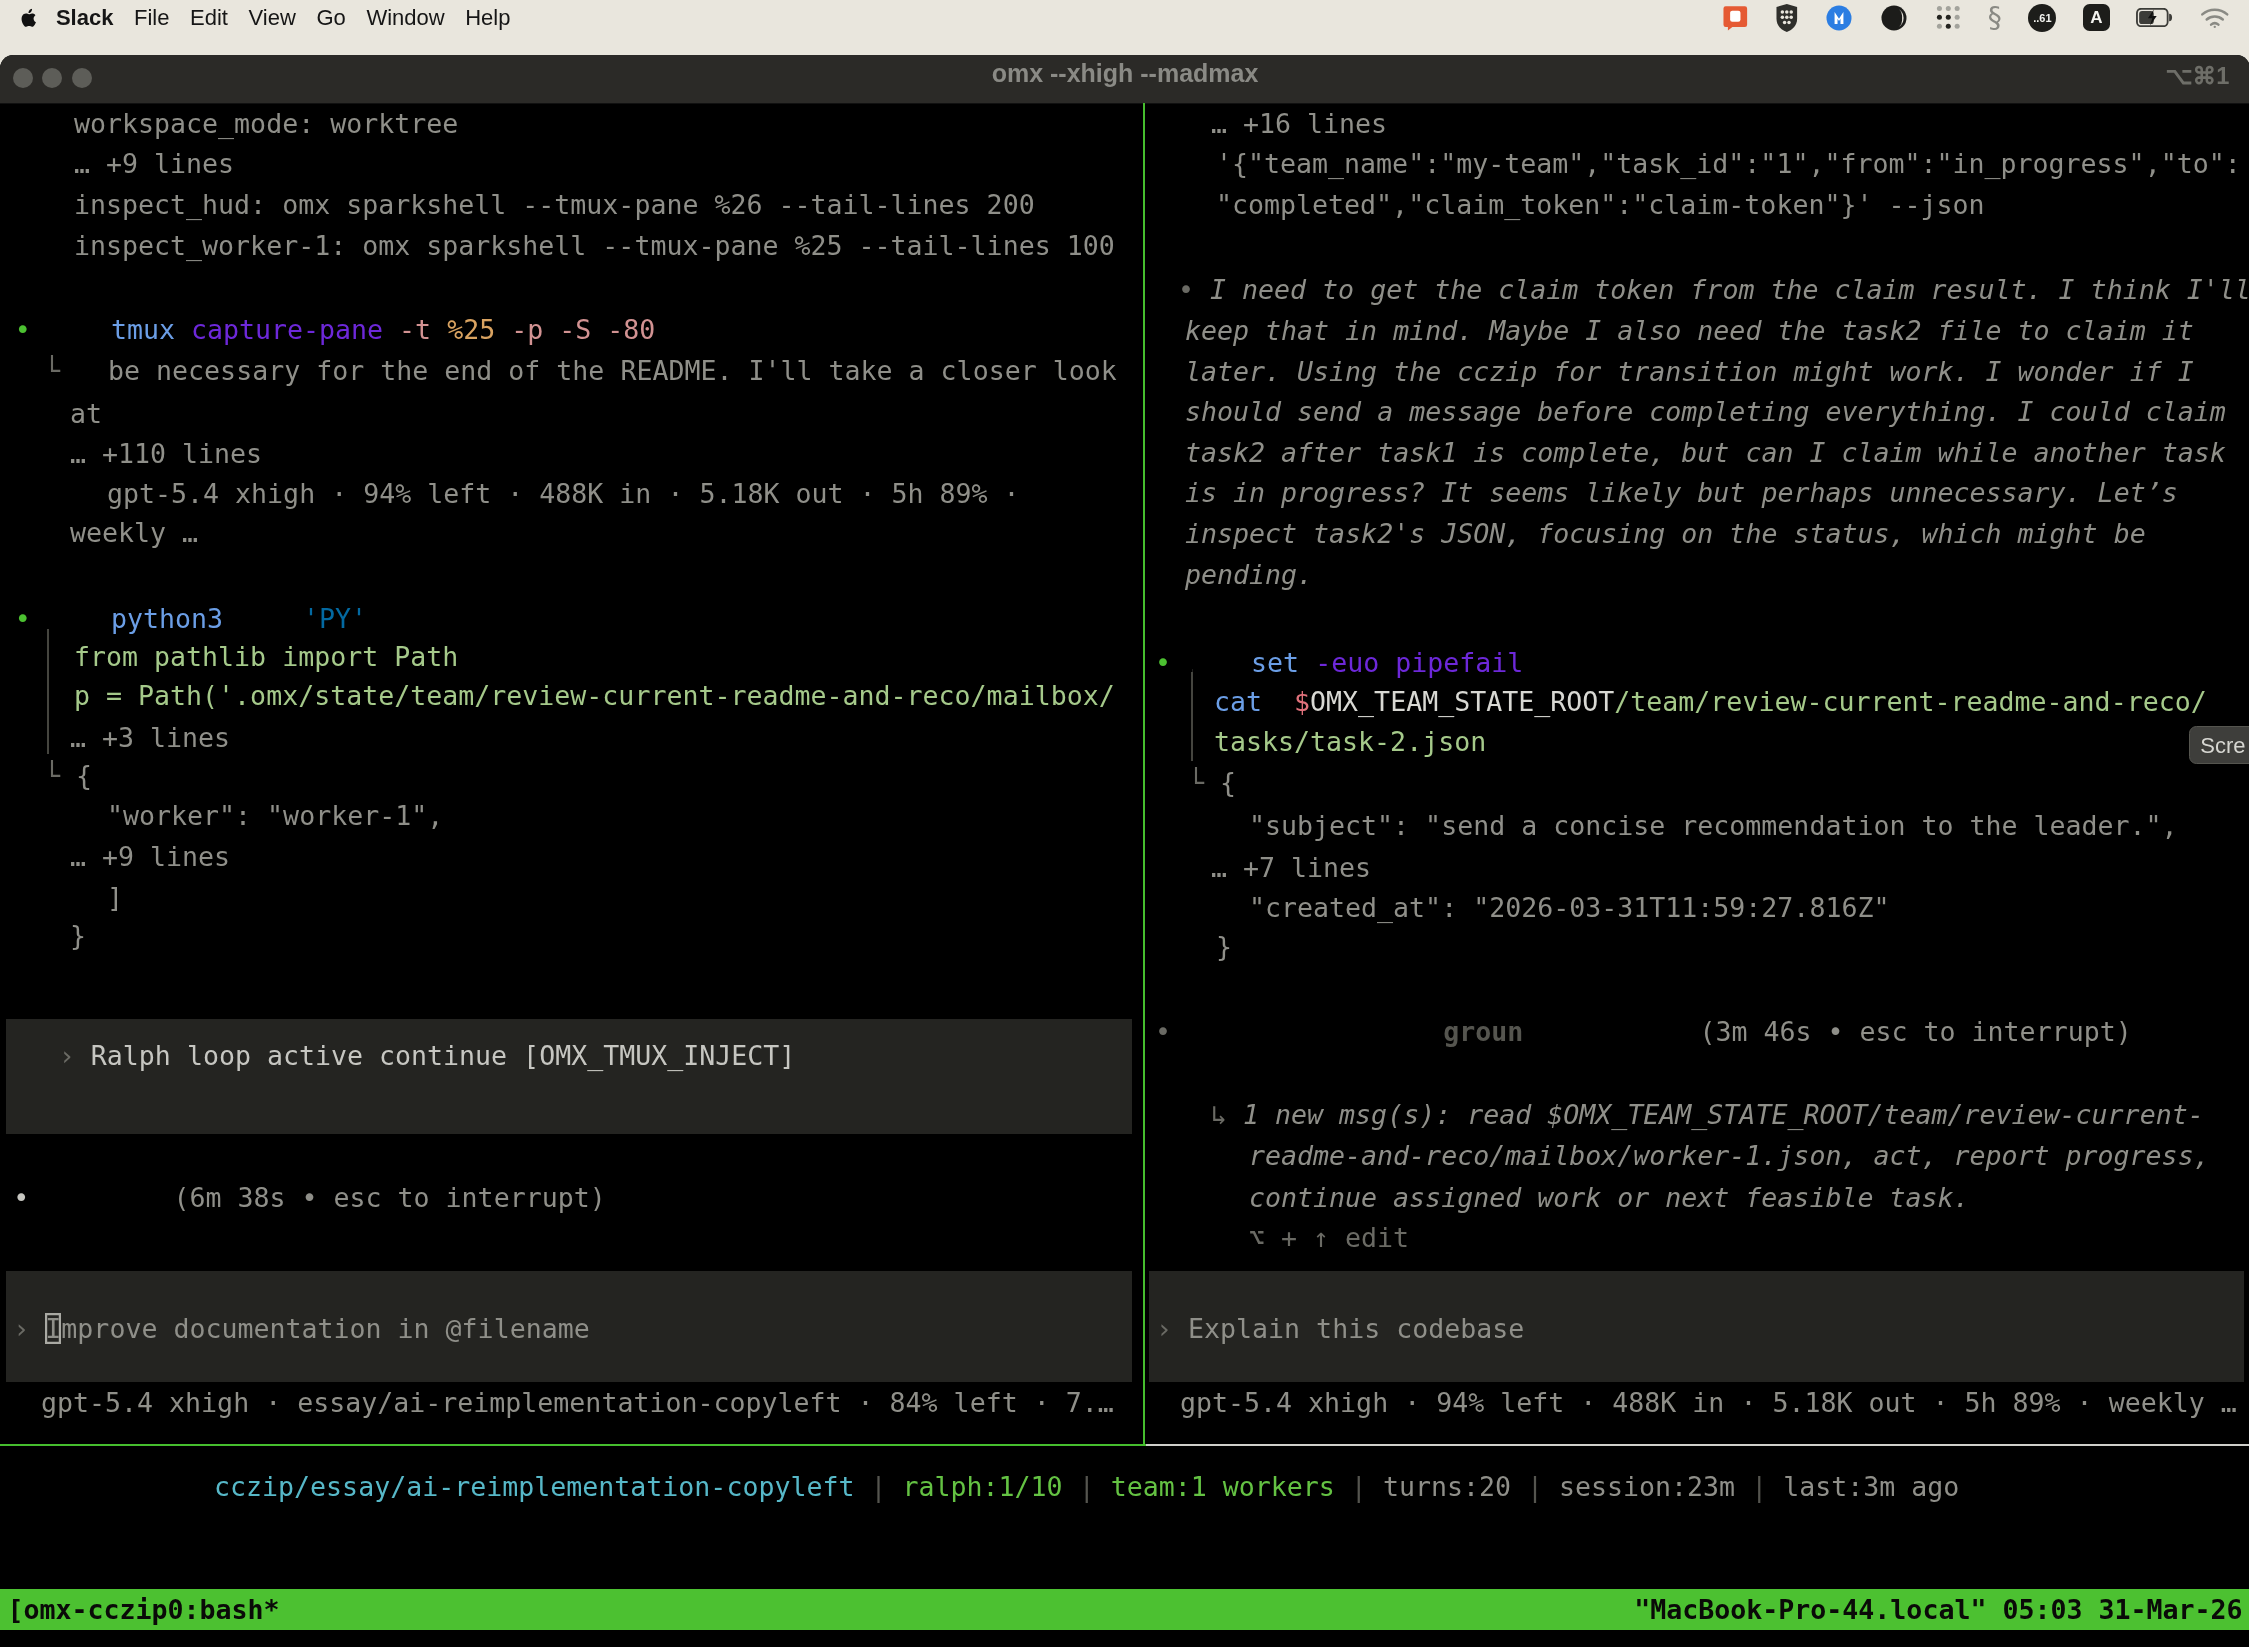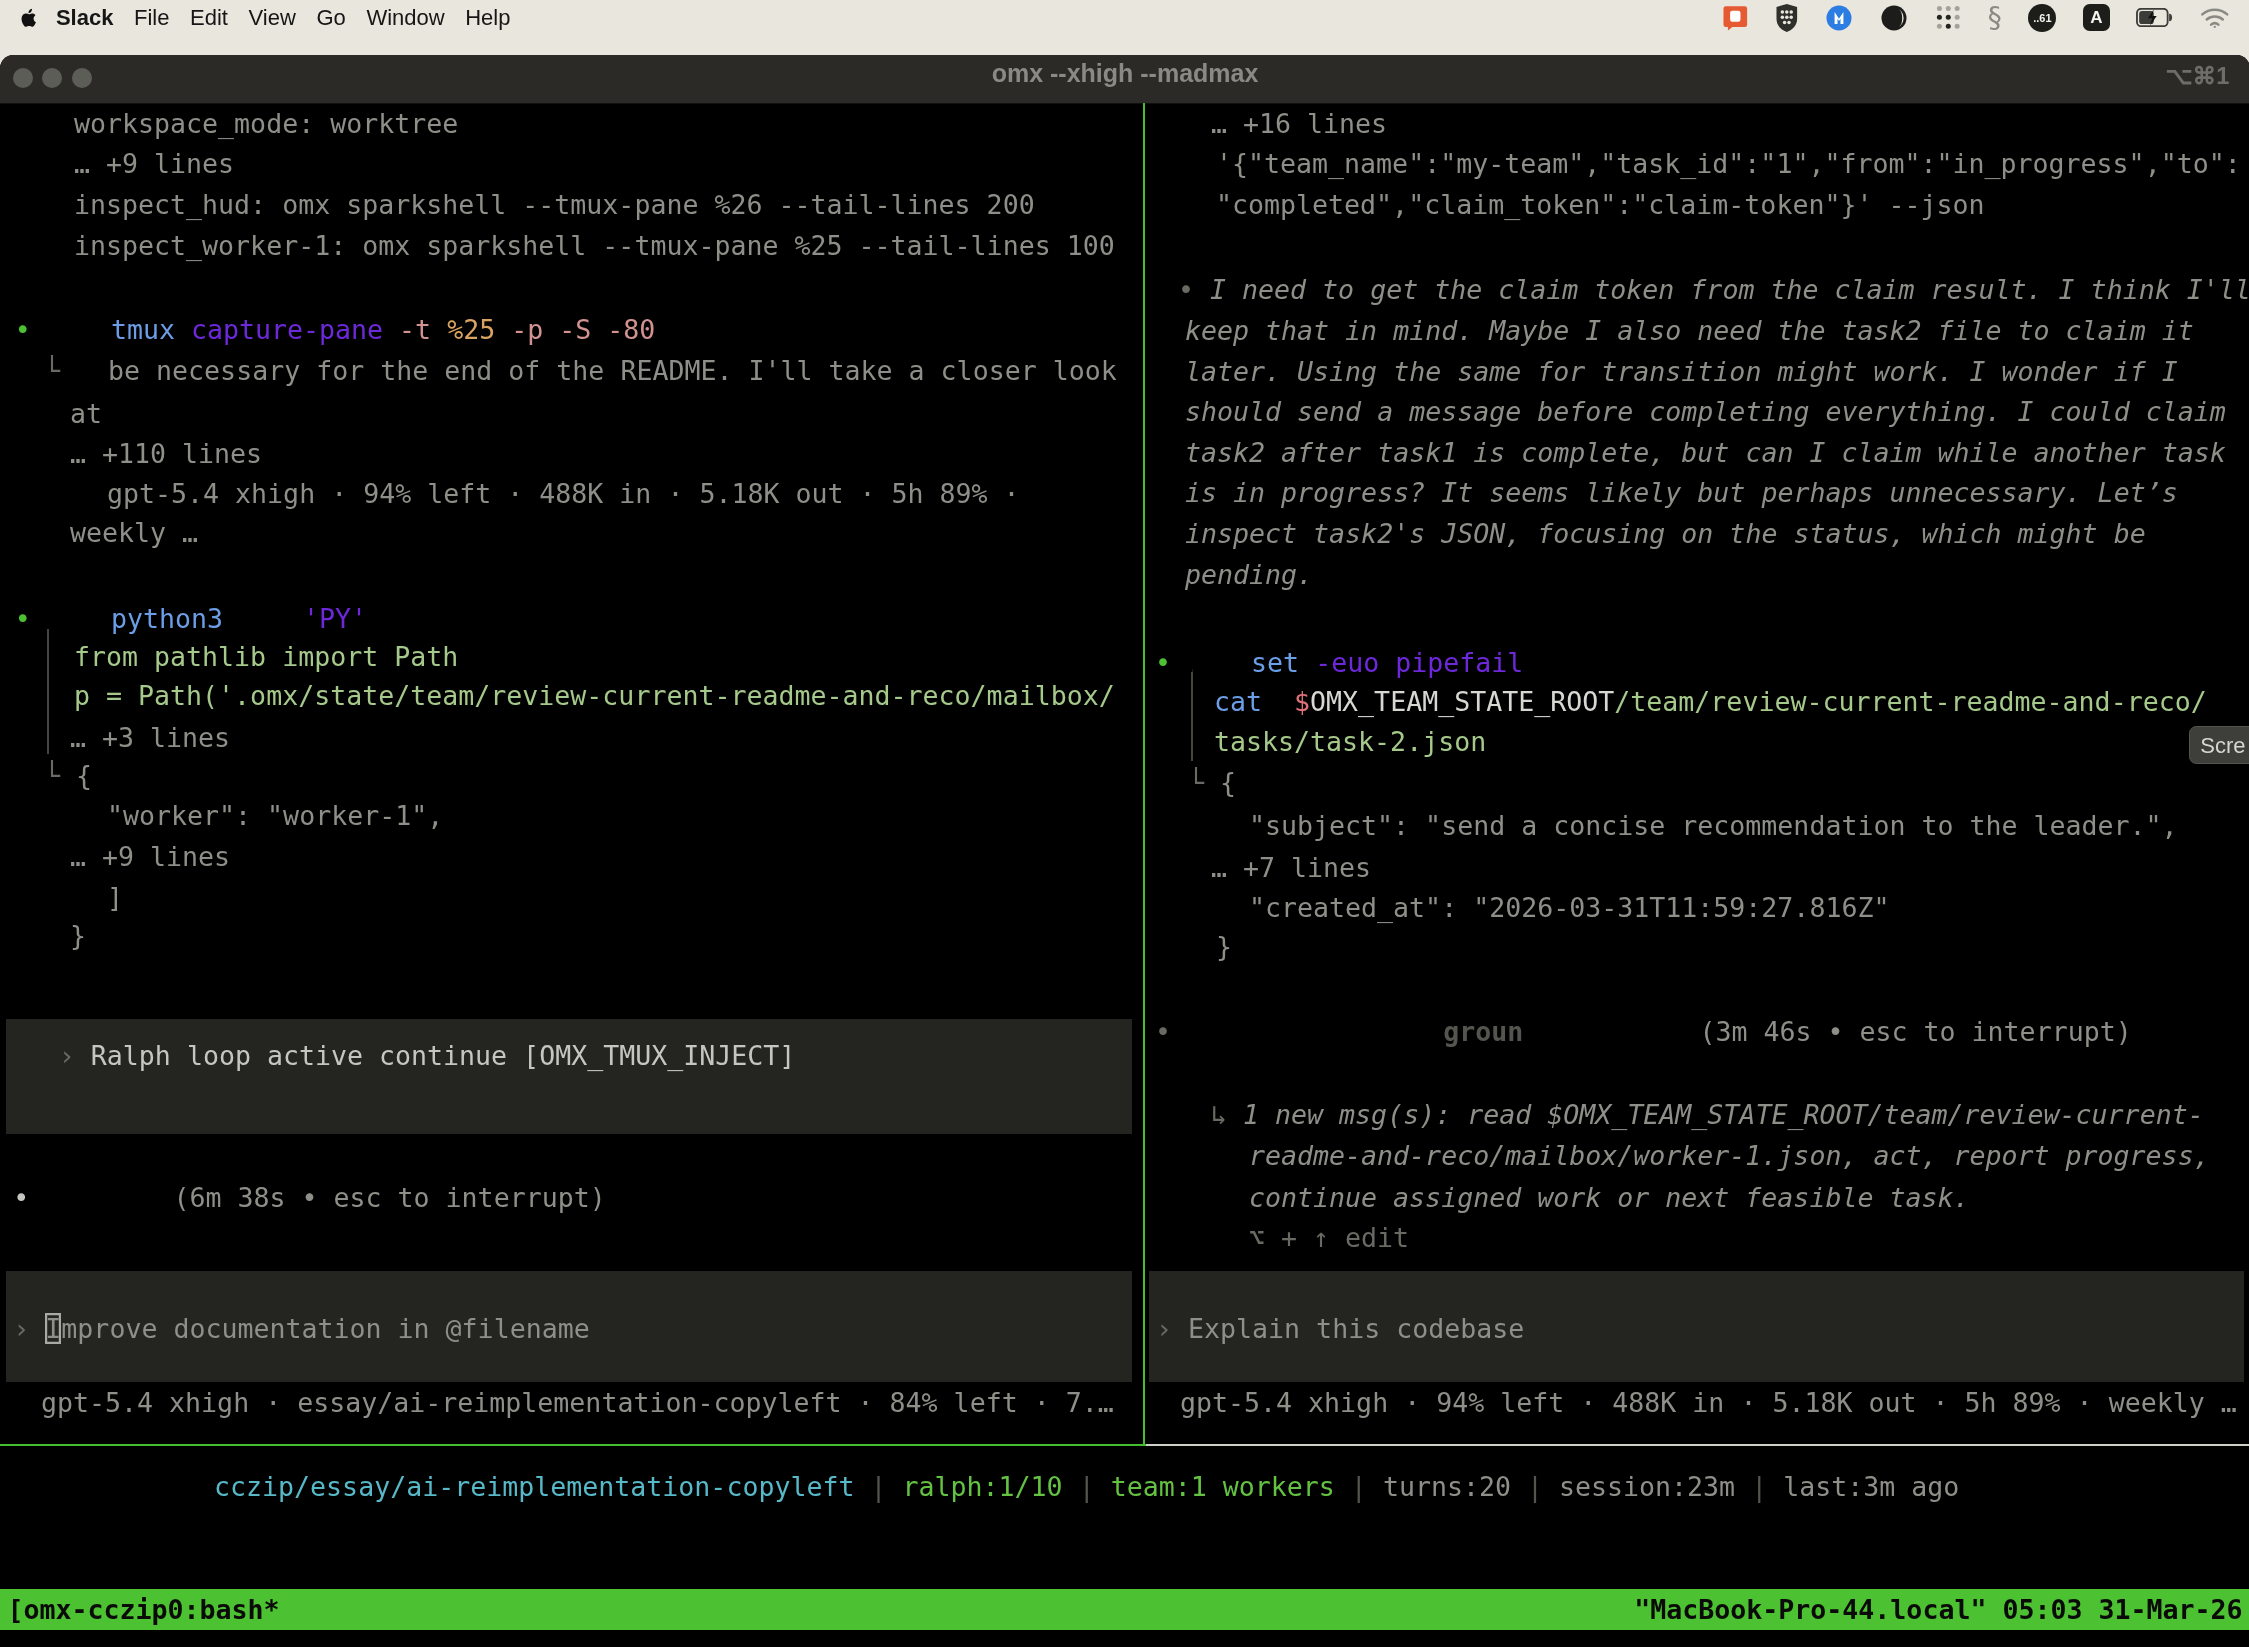--- a/index.html
+++ b/index.html
@@ -30,21 +30,21 @@
   #window-shortcut{position:absolute;top:62px;right:20.7px;font:700 23.6px "Liberation Sans",sans-serif;
                    color:#6e6e68;z-index:3;}
   
   .tline{position:absolute;white-space:pre;font:400 26.6px/41px "DejaVu Sans Mono",monospace;
          color:#8f8f89;z-index:4;}
   .tline .b{font-weight:700;}
   .tline .i{font-style:italic;}
   .c-gray{color:#8f8f89;} .c-dim{color:#6a6a64;} .c-dim2{color:#55554f;}
   .c-white{color:#000000;} .c-ltgray{color:#c6c6c1;} .c-ltwhite{color:#d8d8d3;}
   .c-blue{color:#6b9ee6;} .c-peri{color:#6d28d9;} .c-salmon{color:#d29292;}
-  .c-orange{color:#d9a361;} .c-purple{color:#6d28d9;} .c-green{color:#a5c98a;}
+  .c-orange{color:#d9a361;} .c-purple{color:#0369a1;} .c-green{color:#a5c98a;}
   .c-bullet{color:#4cc131;} .c-pink{color:#e0717b;} .c-cyan{color:#57b8c8;}
   .c-sgreen{color:#64c243;} .c-sep{color:#55554f;}
   .cursor{box-shadow:inset 0 0 0 2.2px #a9a9a3;}
   .band{position:absolute;background:#242421;z-index:2;}
   #ralph-band{left:5.9px;top:1019px;width:1126px;height:115px;}
   #left-input{left:5.9px;top:1271px;width:1126px;height:111px;}
   #right-input{left:1149px;top:1271px;width:1095px;height:111px;}
   #pane-divider{position:absolute;left:1143px;top:103px;width:2.2px;height:1341px;background:#46bd2e;z-index:3;}
   #left-pane-border{position:absolute;left:0;top:1444px;width:1146px;height:2.2px;background:#46bd2e;z-index:3;}
   #right-pane-border{position:absolute;left:1146px;top:1444px;width:1104px;height:2.2px;background:#cfcfca;z-index:3;}
@@ -184,21 +184,21 @@
       <div class="tline" style="top: 1177px; left: 13.3px;"><span class="c-ltgray">• </span><span class="c-white b">Working</span><span class="c-gray"> (6m 38s • esc to interrupt)</span></div>
       <div class="tline" style="top: 1308px; left: 13.3px;"><span class="c-dim">› </span><span class="c-gray cursor">I</span><span class="c-gray">mprove documentation in @filename</span></div>
       <div class="tline" style="top: 1382px; left: 41px;"><span class="c-gray">gpt-5.4 xhigh · essay/ai-reimplementation-copyleft · 84% left · 7.…</span></div>
     </div>
   <div>
       <div class="tline" style="top: 103px; left: 1211px;"><span class="c-gray">… +16 lines</span></div>
       <div class="tline" style="top: 143px; left: 1216px;"><span class="c-gray">'{"team_name":"my-team","task_id":"1","from":"in_progress","to":</span></div>
       <div class="tline" style="top: 184px; left: 1216px;"><span class="c-gray">"completed","claim_token":"claim-token"}' --json</span></div>
       <div class="tline" style="top: 269px; left: 1178px;"><span class="c-dim">• </span><span class="c-gray i">I need to get the claim token from the claim result. I think I'll</span></div>
       <div class="tline" style="top: 310px; left: 1185px;"><span class="c-gray i">keep that in mind. Maybe I also need the task2 file to claim it</span></div>
-      <div class="tline" style="top: 351px; left: 1185px;"><span class="c-gray i">later. Using the same for transition might work. I wonder if I</span></div>
+      <div class="tline" style="top: 351px; left: 1185px;"><span class="c-gray i">later. Using the cczip for transition might work. I wonder if I</span></div>
       <div class="tline" style="top: 391px; left: 1185px;"><span class="c-gray i">should send a message before completing everything. I could claim</span></div>
       <div class="tline" style="top: 432px; left: 1185px;"><span class="c-gray i">task2 after task1 is complete, but can I claim while another task</span></div>
       <div class="tline" style="top: 472px; left: 1185px;"><span class="c-gray i">is in progress? It seems likely but perhaps unnecessary. Let’s</span></div>
       <div class="tline" style="top: 513px; left: 1185px;"><span class="c-gray i">inspect task2's JSON, focusing on the status, which might be</span></div>
       <div class="tline" style="top: 554px; left: 1185px;"><span class="c-gray i">pending.</span></div>
       <div class="tline" style="top: 642px; left: 1155px;"><span class="c-bullet">• </span><span class="c-white b">Ran </span><span class="c-blue">set </span><span class="c-peri">-euo pipefail</span></div>
       <div class="tline" style="top: 681px; left: 1214px;"><span class="c-blue">cat </span><span class="c-white">"</span><span class="c-pink">$</span><span class="c-ltwhite">OMX_TEAM_STATE_ROOT</span><span class="c-green">/team/review-current-readme-and-reco/</span></div>
       <div class="tline" style="top: 721px; left: 1214px;"><span class="c-green">tasks/task-2.json</span><span class="c-white">"</span></div>
       <div class="tline" style="top: 762px; left: 1188px;"><span class="c-dim">└ </span><span class="c-gray">{</span></div>
       <div class="tline" style="top: 805px; left: 1249px;"><span class="c-gray">"subject": "send a concise recommendation to the leader.",</span></div>

